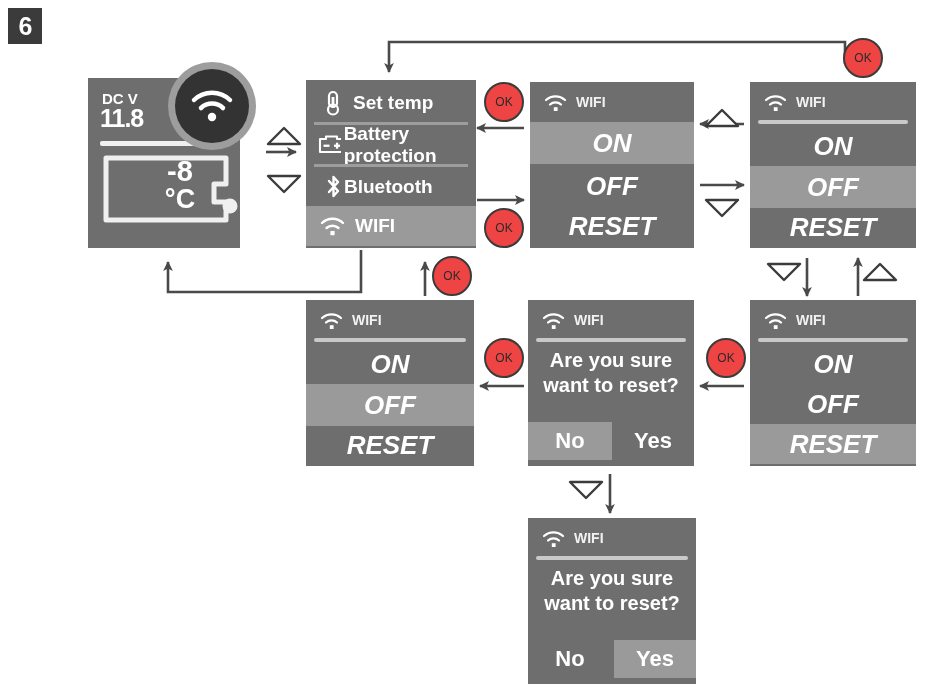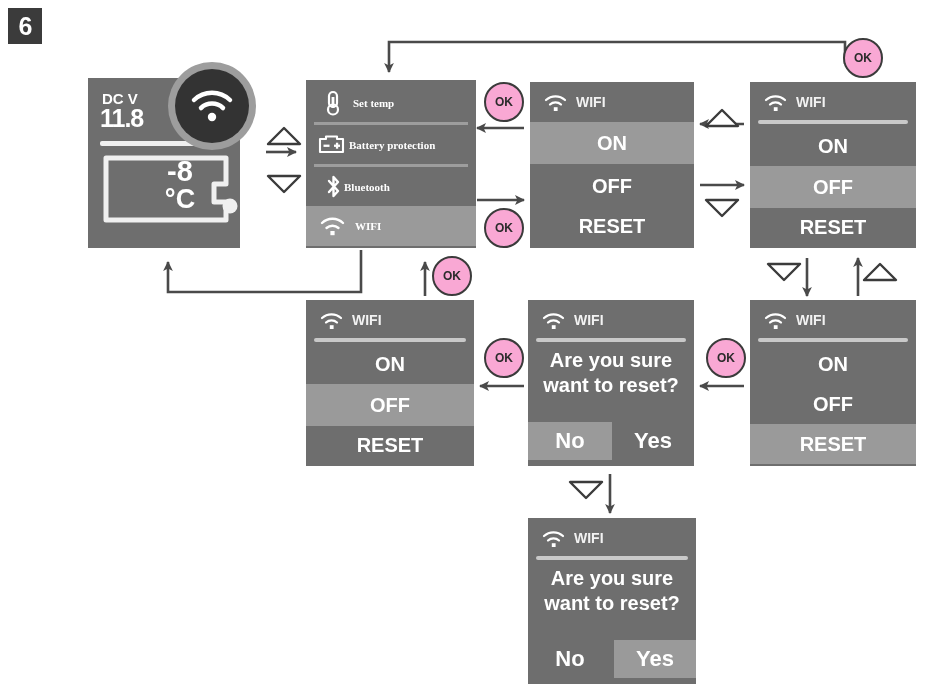--- a/index.html
+++ b/index.html
@@ -18,26 +18,26 @@
 
   .hl{background:#9a9a9a;}
 
   .panel-title{position:absolute;left:0;top:0;width:100%;height:40px;
       display:flex;align-items:center;}
   .panel-title .ttxt{color:#f2f2f2;font-size:14px;font-weight:bold;
       letter-spacing:0px;}
   .rule{position:absolute;height:4px;background:#c9c9c9;border-radius:2px;}
 
   .opt{position:absolute;left:0;width:100%;display:flex;align-items:center;
-      justify-content:center;color:#ffffff;font-size:20px;font-weight:bold;}
+      justify-content:center;color:#ffffff;font-size:26px;font-weight:bold;font-style:italic;}
 
   
   .mrow{position:absolute;left:0;width:100%;height:41px;display:flex;
         align-items:center;}
-  .mrow .mlabel{color:#ffffff;font-size:11px;font-weight:bold;font-family:Liberation Serif, serif;}
+  .mrow .mlabel{color:#ffffff;font-size:19px;font-weight:bold;}
   .mdiv{position:absolute;left:8px;right:8px;height:3px;background:#9d9d9d;}
 
   
   #display-panel{left:88px;top:78px;width:152px;height:170px;background:#6e6e6e;}
   #dc-label{position:absolute;left:14px;top:12px;color:#fff;font-size:15px;
       font-weight:bold;letter-spacing:0px;}
   #dc-value{position:absolute;left:12px;top:26px;color:#fff;font-size:25px;
       font-weight:bold;letter-spacing:-1px;}
   #dc-underline{position:absolute;left:12px;top:63px;width:96px;height:5px;
       background:#f0f0f0;border-radius:2px;}
@@ -47,22 +47,22 @@
       color:#fff;font-size:27px;font-weight:bold;line-height:27px;}
 
   #wifi-knob{position:absolute;left:80px;top:-16px;width:88px;height:88px;}
   #wifi-knob .ring{position:absolute;inset:0;border-radius:50%;
       background:#9d9d9d;}
   #wifi-knob .core{position:absolute;inset:7px;border-radius:50%;
       background:#333333;}
 
   
   .okbtn{position:absolute;width:36px;height:36px;border-radius:50%;
-      border:2.5px solid #3b3b3b;background:#f9a8d4;color:#2b2b2b;
-      font-size:12px;font-weight:bold;display:flex;align-items:center;
+      border:2.5px solid #3b3b3b;background:#ef4444;color:#2b2b2b;
+      font-size:12px;font-weight:normal;display:flex;align-items:center;
       justify-content:center;letter-spacing:0px;}
 
   
   #wires{position:absolute;left:0;top:0;width:928px;height:699px;
       pointer-events:none;}
 </style>
 </head>
 <body>
 
 <svg id="wires">

